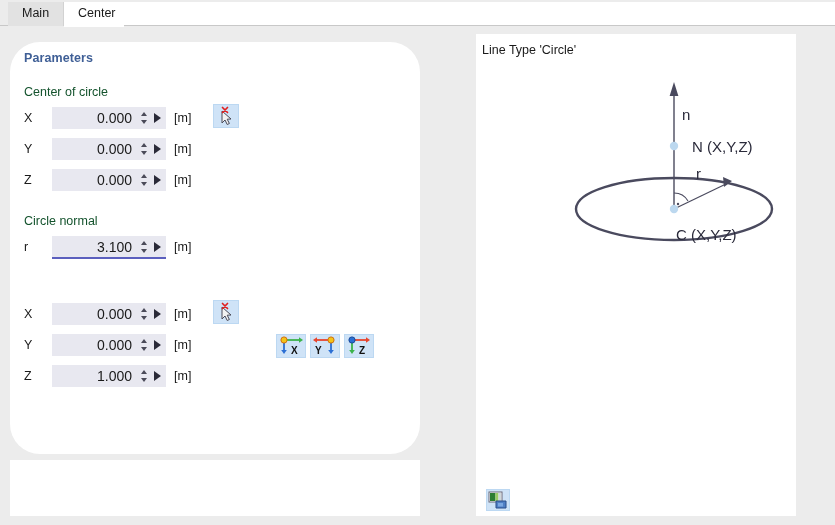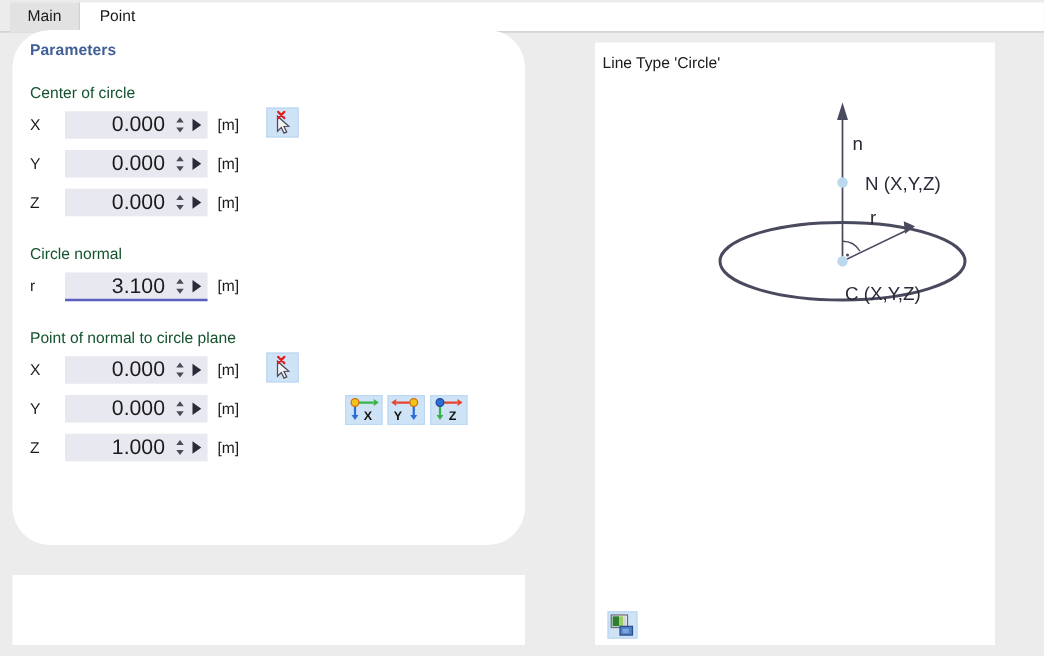--- a/index.html
+++ b/index.html
@@ -42,21 +42,21 @@
     position: absolute; top: 2px; height: 24px;
     background: #ffffff;
     border-bottom: 1px solid #c8c8c8;
   }
 
   
   .panel {
     position: absolute;
     background: #ffffff;
   }
-  #params-panel  { left: 10px;  top: 24px;  width: 410px; height: 412px; border-radius: 30px; }
+  #params-panel  { left: 10px;  top: 42px;  width: 410px; height: 412px; border-radius: 30px; }
   #lower-panel   { left: 10px;  top: 460px; width: 410px; height: 56px;  }
   #graphic-panel { left: 430px; top: 34px;  width: 320px; height: 482px; margin-left: 46px; }
 
   .panel-title {
     position: absolute;
     font-size: 12.5px;
     font-weight: bold;
     color: #3f5f96;
     letter-spacing: .1px;
   }
@@ -89,21 +89,21 @@
   }
   .spin.focused {
     background: #e8e8f0;
     border-bottom: 2px solid #5b5fbe;
     height: 23px;
   }
   .spin-value {
     flex: 1;
     text-align: right;
     padding-right: 6px;
-    font-size: 17px;
+    font-size: 14px;
     color: #1a1a1a;
     white-space: nowrap;
   }
   .spin-arrows {
     width: 13px; height: 20px;
     position: relative;
     flex: 0 0 13px;
   }
   .spin-arrows .up, .spin-arrows .dn {
     position: absolute; left: 3px;
@@ -149,21 +149,21 @@
     width: 24px; height: 22px;
     background: #cfe3f7;
     border: 1px solid #bcd8f2;
   }
 </style>
 </head>
 <body>
 
 <div class="tabstrip">
   <div class="tab inactive" style="left:8px;width:56px;">Main</div>
-  <div class="tab active" style="left:64px;width:60px;">Point</div>
+  <div class="tab active" style="left:64px;width:60px;">Center</div>
   <div class="tab-filler" style="left:124px;width:711px;"></div>
 </div>
 
 <div class="panel" id="params-panel">
 
   <div class="panel-title" style="left:14px;top:9px;">Parameters</div>
 
   <div class="group-label" style="left:14px;top:43px;">Center of circle</div>
 
   <div class="row" style="left:14px;top:65px;">
@@ -220,21 +220,20 @@
       <div class="spin-value">3.100</div>
       <div class="spin-arrows">
           <div class="up"></div>
           <div class="dn"></div>
         </div>
       <div class="spin-play"></div>
     </div>
     <div class="unit">[m]</div>
   </div>
 
-  <div class="group-label" style="left:14px;top:239px;">Point of normal to circle plane</div>
 
   <div class="row" style="left:14px;top:261px;">
     <div class="row-label">X</div>
     <div class="spin">
       <div class="spin-value">0.000</div>
       <div class="spin-arrows">
           <div class="up"></div>
           <div class="dn"></div>
         </div>
       <div class="spin-play"></div>

